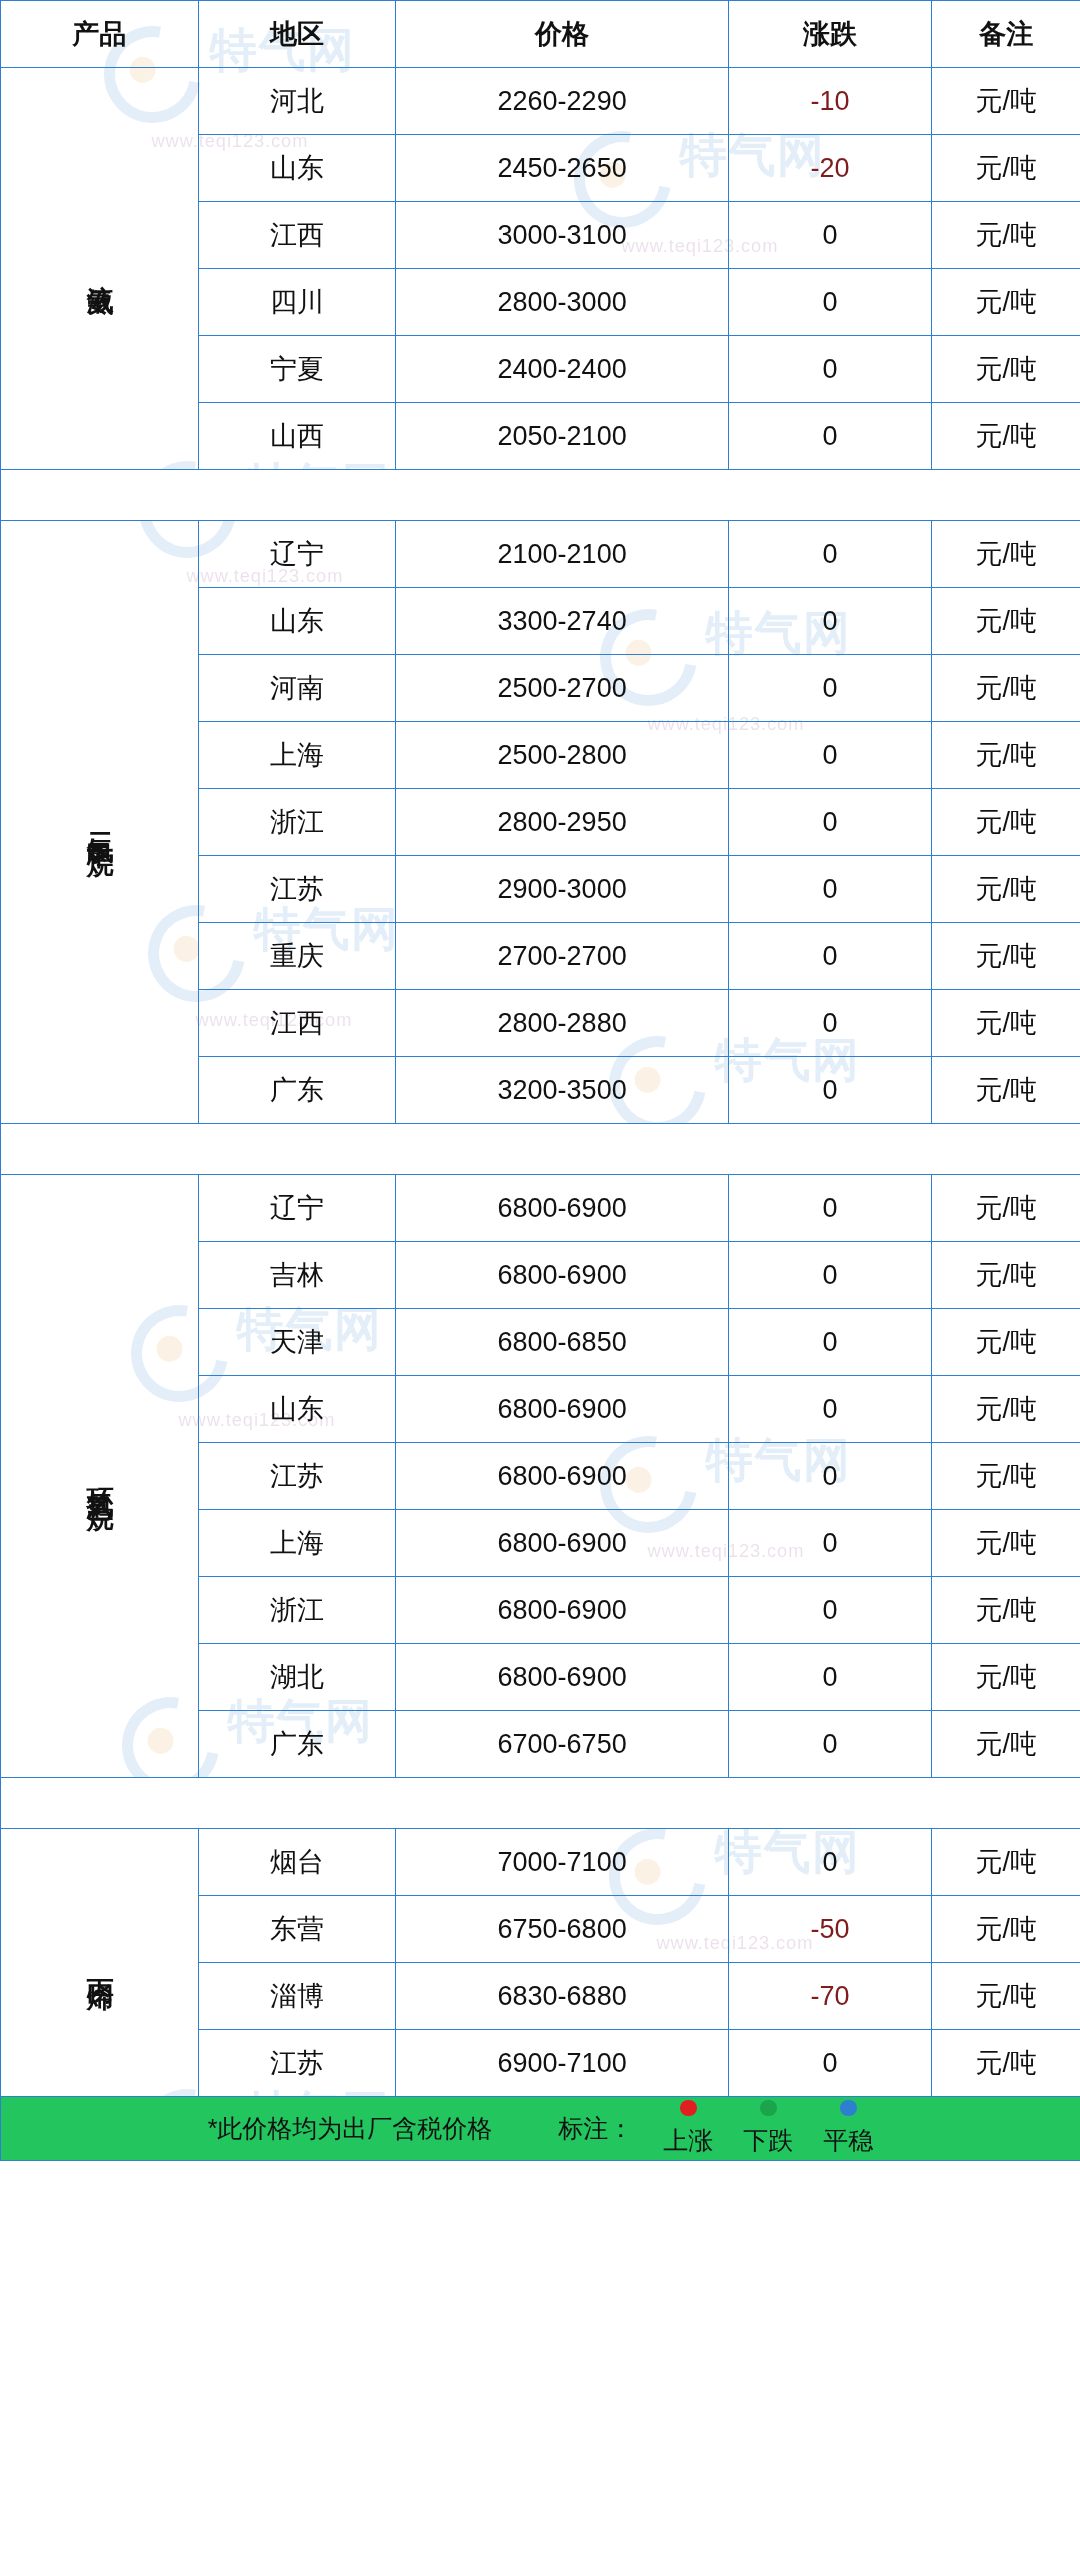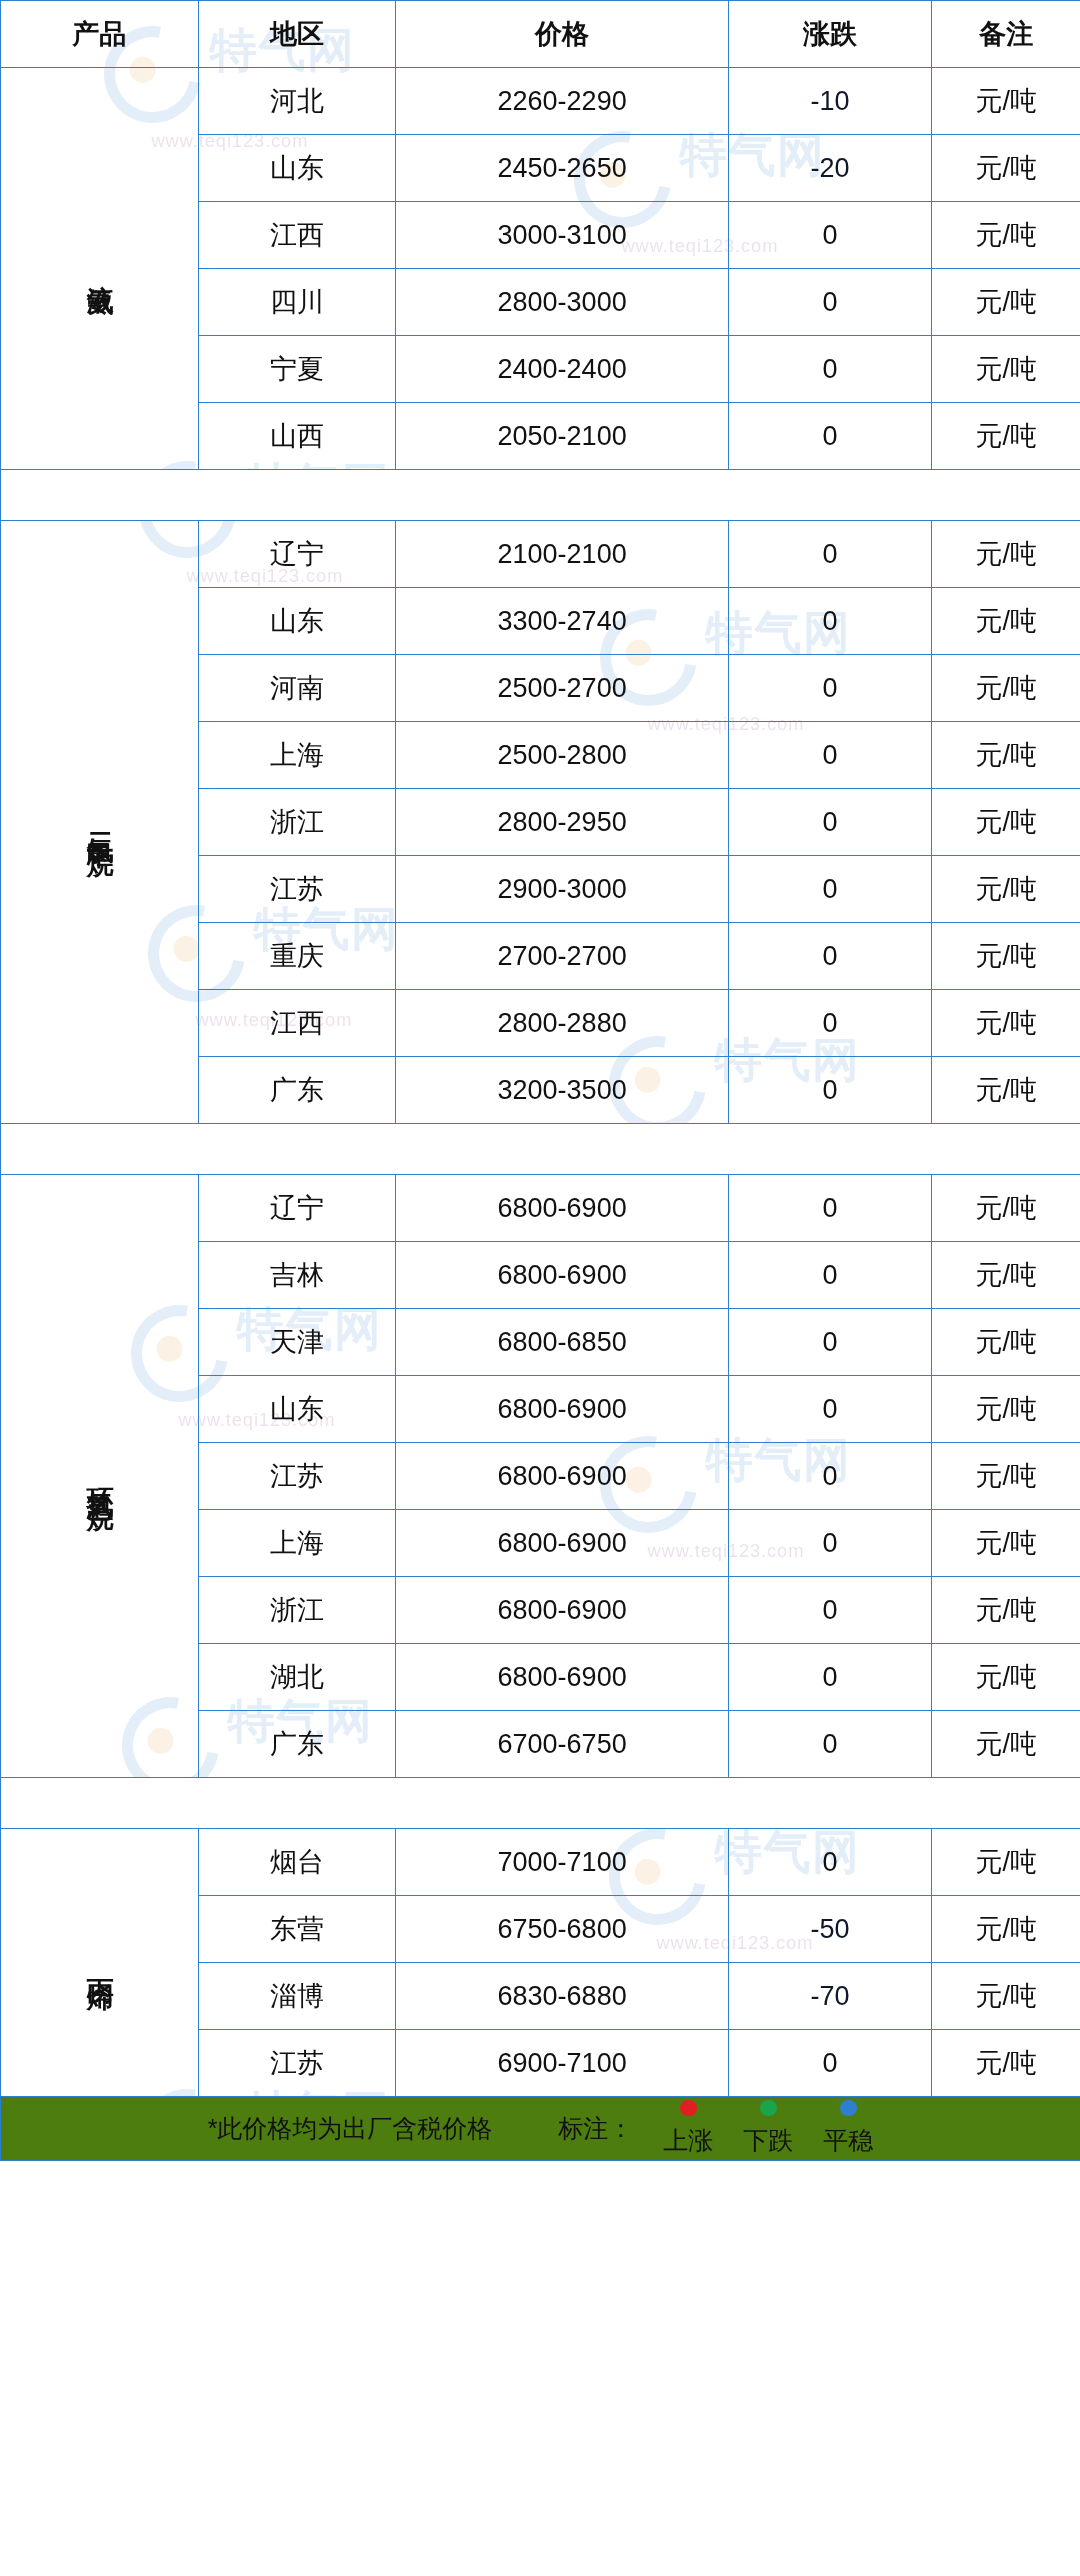--- a/index.html
+++ b/index.html
@@ -114,21 +114,21 @@
   }
   td.region-cell {
     background: #deeefb;
   }
   td.price-cell,
   td.change-cell,
   td.note-cell {
     background: #ffffff;
   }
 
-  .val-down { color: #0f172a; }
+  .val-down { color: #7f1d1d; }
   .val-flat { color: #111111; }
 
   tr.spacer-row td {
     height: 50px;
     border-left: 1.7px solid #2f7fd1;
     border-right: 1.7px solid #2f7fd1;
     border-top: 1.7px solid #2f7fd1;
     border-bottom: 1.7px solid #2f7fd1;
     background: #ffffff;
   }
@@ -140,21 +140,21 @@
     width: 1081px;
     box-sizing: border-box;
     height: 64px;
     display: flex;
     align-items: center;
     justify-content: center;
     gap: 30px;
     border: 1.7px solid #2f7fd1;
     border-top: none;
     font-size: 25px;
-    background: #4d7c0f;
+    background: #22c55e;
   }
   .footer .note-text { font-weight: 400; }
   .footer .legend-label { margin-left: 36px; }
   .legend-item {
     display: inline-flex;
     align-items: center;
     gap: 7.8px;
     flex-direction: column;
   }
   .dot {

